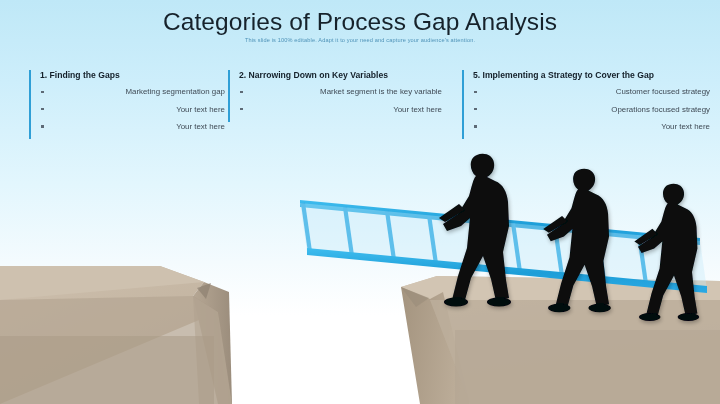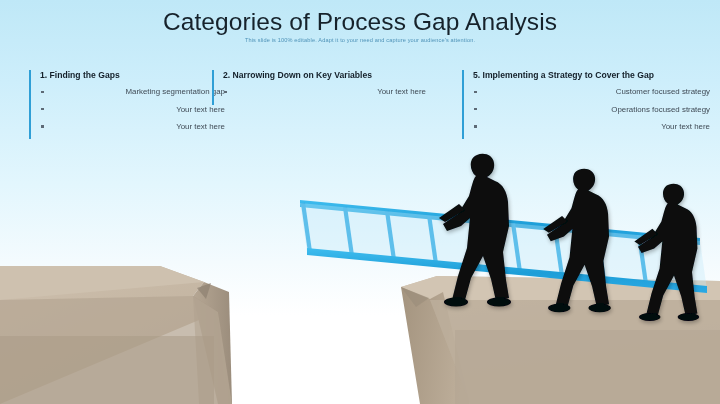--- a/index.html
+++ b/index.html
@@ -67,21 +67,21 @@
     text-decoration: underline;
   }
   .col {
     position: absolute;
     top: 0;
     padding-left: 9px;
     border-left: 2.2px solid #2f9fd6;
     box-sizing: border-box;
   }
   .col-1 { left: 29px;  width: 196px; }
-  .col-2 { left: 212px; width: 214px; }
+  .col-2 { left: 228px; width: 214px; }
   .col-3 { left: 462px; width: 248px; }
 
   .col-head {
     font-size: 8.6px;
     font-weight: bold;
     color: #14202a;
     line-height: 1.2;
     margin: 0 0 7px 0;
     white-space: nowrap;
   }
@@ -340,20 +340,24 @@
           <span>Your text here</span>
         </li>
       </ul>
     </div>
 
     <div class="col col-2">
       <div class="col-head">2. Narrowing Down on Key Variables</div>
       <ul class="bullets">
         <li class="bullet">
           <span class="dot"></span>
+          <span>Market segment is the key variable</span>
+        </li>
+        <li class="bullet">
+          <span class="dot"></span>
           <span>Your text here</span>
         </li>
       </ul>
     </div>
 
     <div class="col col-3">
       <div class="col-head">5. Implementing a Strategy to Cover the Gap</div>
       <ul class="bullets">
         <li class="bullet">
           <span class="dot"></span>

